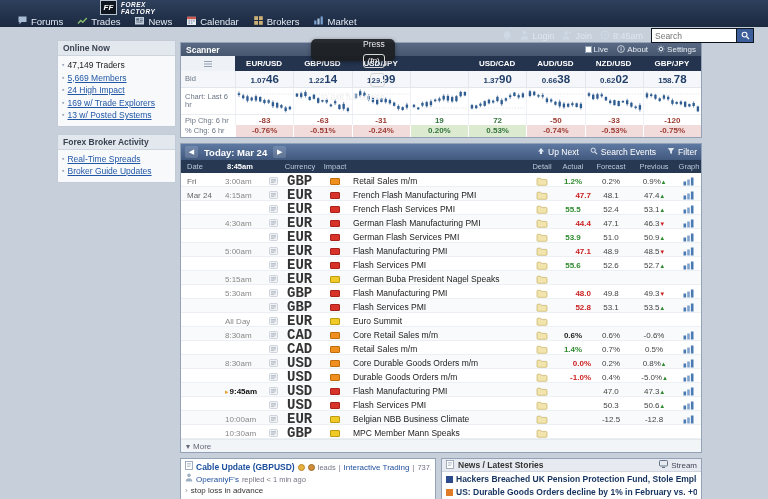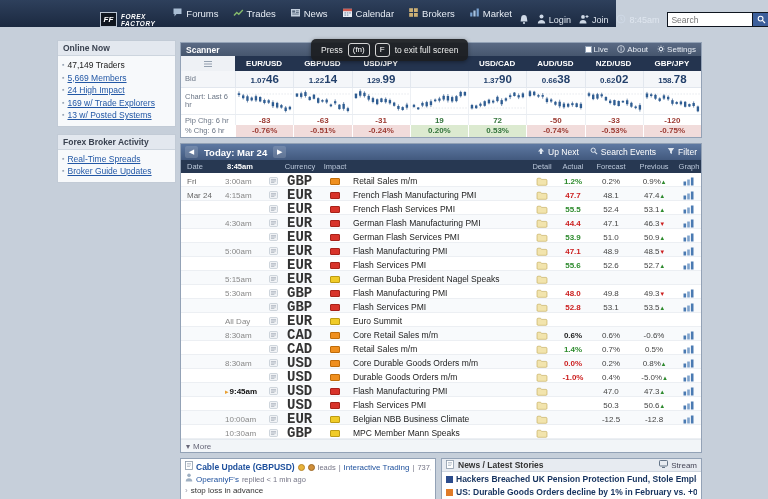--- a/index.html
+++ b/index.html
@@ -1,20 +1,20 @@
 <!DOCTYPE html>
 <html><head>
 <meta charset="utf-8">
 <style>
   *{margin:0;padding:0;box-sizing:border-box;}
   html,body{width:768px;height:499px;overflow:hidden;}
   body{font-family:"Liberation Sans","DejaVu Sans",sans-serif;background:#c6cfda;position:relative;font-size:9px;color:#222;}
 
   
-  .topbar{position:absolute;top:0;left:0;width:616px;height:27px;background:linear-gradient(#2e405c,#1b2940);display:flex;align-items:flex-end;color:#dfe6ef;z-index:5;}
+  .topbar{position:absolute;top:0;left:0;width:768px;height:27px;background:linear-gradient(#2e405c,#1b2940);display:flex;align-items:flex-start;color:#dfe6ef;z-index:5;flex-direction:column;}
   .logo{display:flex;align-items:center;gap:4px;margin-left:100px;cursor:pointer;}
   .logo-box{width:17px;height:15px;border:1px solid #b9c4d2;color:#fff;font-weight:bold;font-size:8px;display:flex;align-items:center;justify-content:center;background:#10161f;font-style:italic;}
   .logo-text{display:flex;flex-direction:column;font-size:6.5px;font-weight:bold;letter-spacing:.5px;line-height:7px;color:#fff;font-style:italic;}
   .mainnav{display:flex;margin-left:10px;height:27px;}
   .navtab{display:flex;align-items:center;gap:3px;padding:0 7px;font-size:9.5px;color:#e6ecf4;cursor:pointer;}
   .topright{margin-left:auto;display:flex;align-items:center;gap:8px;margin-right:14px;}
   .topitem{display:flex;align-items:center;gap:3px;font-size:9px;color:#dfe6ef;cursor:pointer;}
   .search{display:flex;align-items:center;}
   .search input{width:86px;height:15px;border:1px solid #0e151f;font-size:8.5px;padding:0 3px;background:#fff;color:#333;outline:none;}
   .search button{width:17px;height:15px;background:#3c5f9b;border:1px solid #0e151f;border-left:none;display:flex;align-items:center;justify-content:center;cursor:pointer;}
@@ -77,21 +77,21 @@
   .c-time{color:#888;font-size:8px;padding-left:4px;white-space:nowrap;}
   .c-time.upnext{color:#111;font-weight:bold;}
   .upmark{color:#e8a033;font-size:7px;margin-right:1px;}
   .c-cur{font-weight:bold;color:#333;padding-left:6px;font-size:14px;font-family:Liberation Mono, monospace;}
   .c-imp{display:flex;justify-content:center;}
   .imp-sq{width:10px;height:7px;border-radius:1px;display:inline-block;border:1px solid transparent;}
   .c-event{color:#222;padding-left:2px;white-space:nowrap;overflow:hidden;cursor:pointer;}
   .c-exp,.c-detail,.c-graph{display:flex;justify-content:center;cursor:pointer;}
   .c-act{text-align:center;font-weight:bold;font-size:8px;}
   .c-act.good{color:#2e8b2e;}
-  .c-act.bad{color:#cc1f1f;}
+  .c-act.bad{color:#cc1f1f;text-align:right;}
   .c-act.neutral{color:#222;}
   .c-fc,.c-prev{text-align:center;color:#444;font-size:8px;white-space:nowrap;}
   .rev{font-size:7px;margin-left:1px;}
   .rev.up{color:#2e8b2e;}
   .rev.down{color:#cc1f1f;}
   .cal-more{height:13px;display:flex;align-items:center;gap:3px;padding-left:5px;background:#f2f5f8;color:#667;font-size:8px;cursor:pointer;border-top:1px solid #e4e9ee;}
 
   
   .bottomrow{margin-top:5px;display:flex;gap:5px;}
   .bpanel{border:1px solid #93a2b6;background:#fff;flex:1;overflow:hidden;}
@@ -107,21 +107,21 @@
   .b1{background:#e8b33a;border:1px solid #b9862a;}
   .b2{background:#cf8e3a;border:1px solid #9c6826;}
   .snip-arrow{color:#99a;font-size:8px;}
   .fsnip{color:#333;font-size:8px;}
   .nitem{margin-bottom:2px;}
   .nitem-title{color:#16335f;font-weight:bold;line-height:11px;display:flex;gap:3px;align-items:flex-start;cursor:pointer;font-size:8.5px;white-space:nowrap;overflow:hidden;}
   .favicon{width:7px;height:7px;display:inline-block;margin-top:1.5px;flex:0 0 7px;}
   .nmeta{color:#889;font-size:8px;padding-left:10px;line-height:10px;display:flex;gap:8px;}
 
   
-  .toast{position:absolute;left:311px;top:39px;height:22px;background:rgba(28,30,33,.93);border-radius:5px;color:#eee;display:flex;align-items:center;gap:5px;padding:0 10px;font-size:8.5px;z-index:99;box-shadow:0 1px 4px rgba(0,0,0,.4);white-space:nowrap;}
+  .toast{position:absolute;left:311px;top:39px;height:22px;background:rgba(28,30,33,.93);border-radius:5px;color:#eee;display:flex;align-items:flex-end;gap:5px;padding:0 10px;font-size:8.5px;z-index:99;box-shadow:0 1px 4px rgba(0,0,0,.4);white-space:nowrap;flex-direction:column;}
   .kbd{border:1px solid #d6d6d6;border-radius:3px;padding:0 4px;font-size:8px;line-height:12px;color:#fff;}
 </style>
 </head>
 <body>
 
 <header class="topbar">
   <div class="logo">
     <span class="logo-box">FF</span>
     <span class="logo-text">
       <span>FOREX</span>

